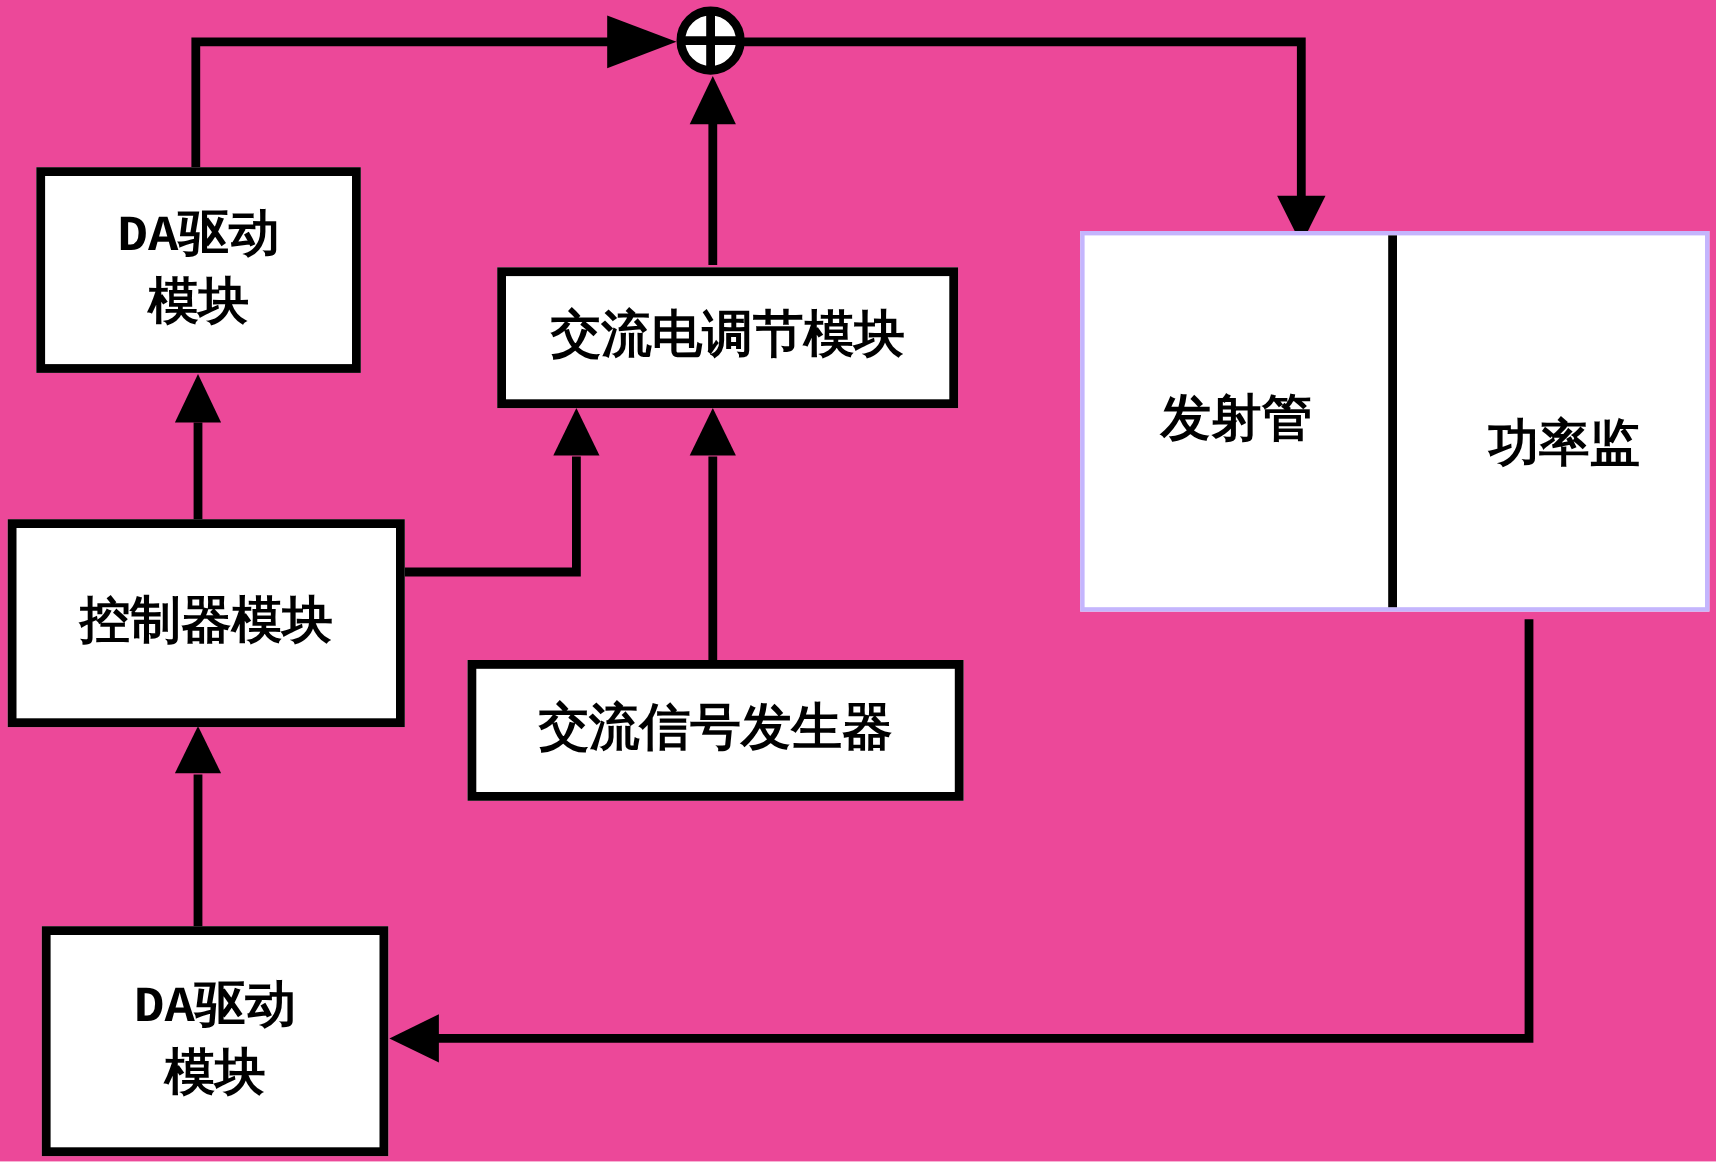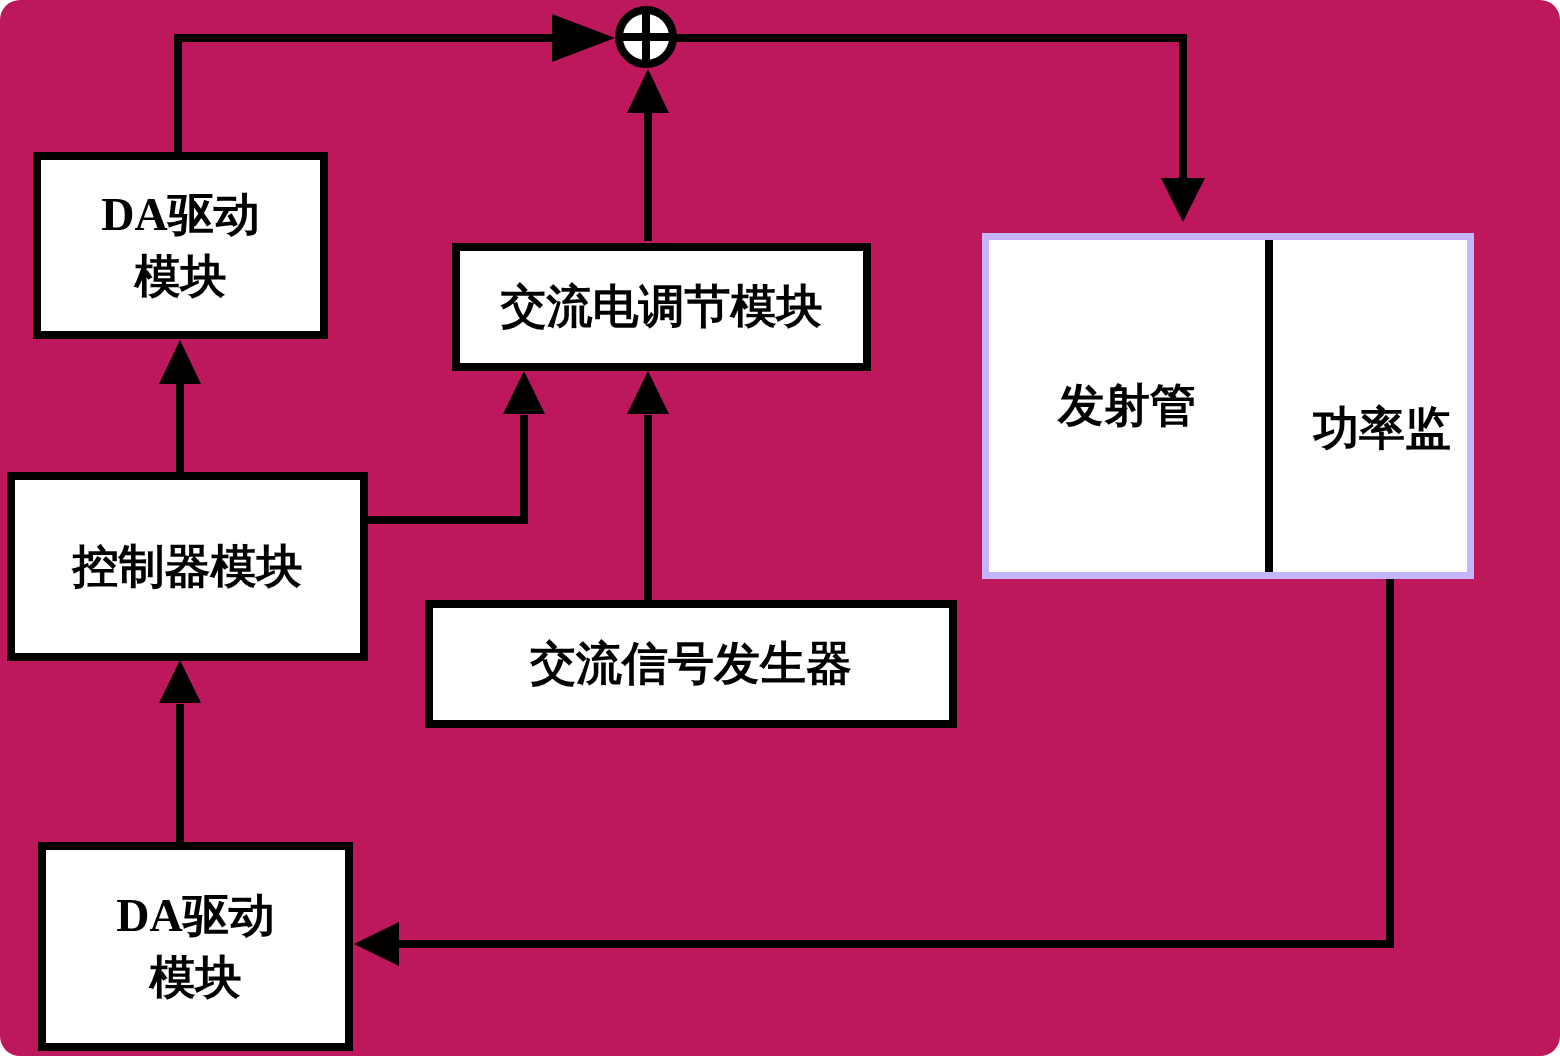--- a/index.html
+++ b/index.html
@@ -1,33 +1,33 @@
 <!DOCTYPE html>
 <html><head>
 <meta charset="utf-8">
 <style>
   html,body{margin:0;padding:0;background:#ffffff;}
   .canvas{
-    position:relative;width:1560px;height:1056px;background:#be185d;overflow:hidden;
-    font-family:Liberation Serif, serif;color:#000;border-radius:20px;
+    position:relative;width:1560px;height:1056px;background:#ec4899;overflow:hidden;
+    font-family:Liberation Mono, monospace;color:#000;
   }
   .wires{position:absolute;left:0;top:0;width:1560px;height:1056px;}
   .block{
     position:absolute;box-sizing:border-box;border:8px solid #000;background:#fff;
     display:flex;flex-direction:column;justify-content:center;align-items:center;
     font-size:46px;font-weight:bold;line-height:62px;text-align:center;white-space:nowrap;
   }
   .da-box{left:33px;top:152px;width:295px;height:187px;}
   .ac-adjust-box{left:452px;top:243px;width:419px;height:128px;}
   .controller-box{left:7px;top:472px;width:361px;height:189px;}
-  .ac-signal-box{left:425px;top:600px;width:532px;height:128px;}
+  .ac-signal-box{left:425px;top:600px;width:451px;height:128px;}
   .ad-box{left:38px;top:842px;width:315px;height:209px;}
   .laser-unit{
-    position:absolute;box-sizing:border-box;border:7px solid #c4b5fd;background:#fff;
-    left:982px;top:233px;width:492px;height:346px;
+    position:absolute;box-sizing:border-box;border:4px solid #c4b5fd;background:#fff;
+    left:982px;top:210px;width:572px;height:346px;
   }
   .laser-divider{position:absolute;left:276px;top:0;width:8px;height:100%;background:#000;}
   .laser-cell{
     position:absolute;top:0;height:100%;display:flex;flex-direction:column;
     justify-content:center;align-items:center;font-size:46px;font-weight:bold;
     line-height:60px;text-align:center;white-space:nowrap;box-sizing:border-box;
   }
   .emitter-cell{left:0;width:276px;}
   .power-cell{left:284px;right:0;padding-top:45px;margin-left:24px;}
   .laser-caption{

